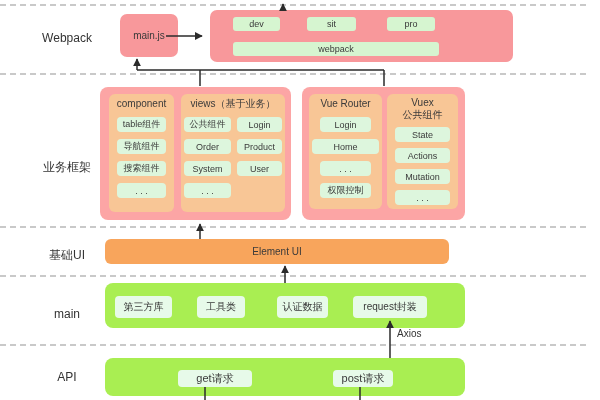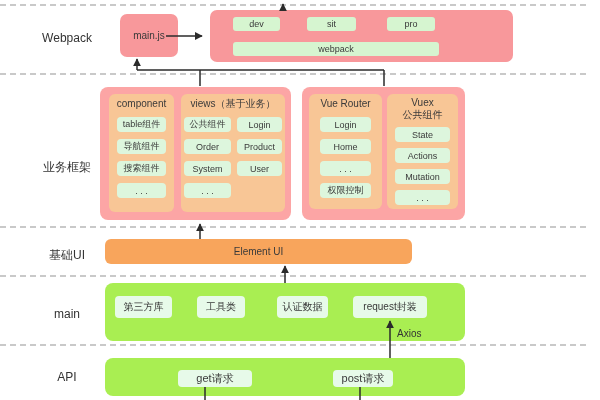--- a/index.html
+++ b/index.html
@@ -30,27 +30,27 @@
   .obox { position:absolute; top:7px; background:#f8c696; border-radius:6px;
           display:flex; flex-direction:column; align-items:center; padding-top:3px; gap:7px; }
   .obox-title { font-size:10px; color:#3a3a3a; height:13px; line-height:13px; white-space:nowrap; }
   .obox-title.two-line { height:auto; text-align:center; line-height:12px; }
   .gpill { height:15px; background:#ddf6dd; border-radius:4px; display:flex; align-items:center;
            justify-content:center; font-size:9px; color:#3a3a3a; white-space:nowrap; }
   .cols { display:flex; gap:6px; }
   .col { display:flex; flex-direction:column; gap:7px; }
 
   
-  .elementui { position:absolute; left:105px; top:239px; width:307px; height:25px;
+  .elementui { position:absolute; left:105px; top:239px; width:344px; height:25px;
                background:#f8a55c; border-radius:6px; display:flex; align-items:center;
                justify-content:center; font-size:10px; color:#3a3a3a; }
 
   
   .limebar { position:absolute; left:105px; background:#a9ee52; border-radius:8px; }
-  .utilsbar { top:283px; width:360px; height:58px; }
+  .utilsbar { top:283px; width:360px; height:45px; }
   .apibar { top:358px; width:360px; height:38px; }
   .lpill { position:absolute; background:#e7fae9; border-radius:4px; display:flex;
            align-items:center; justify-content:center; color:#3a3a3a; white-space:nowrap; }
   .upill { top:13px; height:22px; font-size:10px; }
   .apill { top:12px; height:17px; font-size:11px; }
 
   .axios { position:absolute; left:397px; top:328px; font-size:10px; color:#333; }
 
   svg.overlay { position:absolute; left:0; top:0; width:600px; height:400px; pointer-events:none; }
 </style>
@@ -102,21 +102,21 @@
           <div class="gpill" style="width:45px">User</div>
         </div>
       </div>
     </div>
   </div>
 
   <div class="gc" style="left:302px;width:163px">
     <div class="obox" style="left:7px;width:73px;height:115px">
       <div class="obox-title">Vue Router</div>
       <div class="gpill" style="width:51px">Login</div>
-      <div class="gpill" style="width:51px">Home</div>
+      <div class="gpill" style="width:67px">Home</div>
       <div class="gpill" style="width:51px">. . .</div>
       <div class="gpill" style="width:51px">权限控制</div>
     </div>
     <div class="obox" style="left:85px;width:71px;height:115px;gap:6px">
       <div class="obox-title two-line">
         <div>Vuex</div>
         <div>公共组件</div>
       </div>
       <div class="gpill" style="width:55px">State</div>
       <div class="gpill" style="width:55px">Actions</div>

